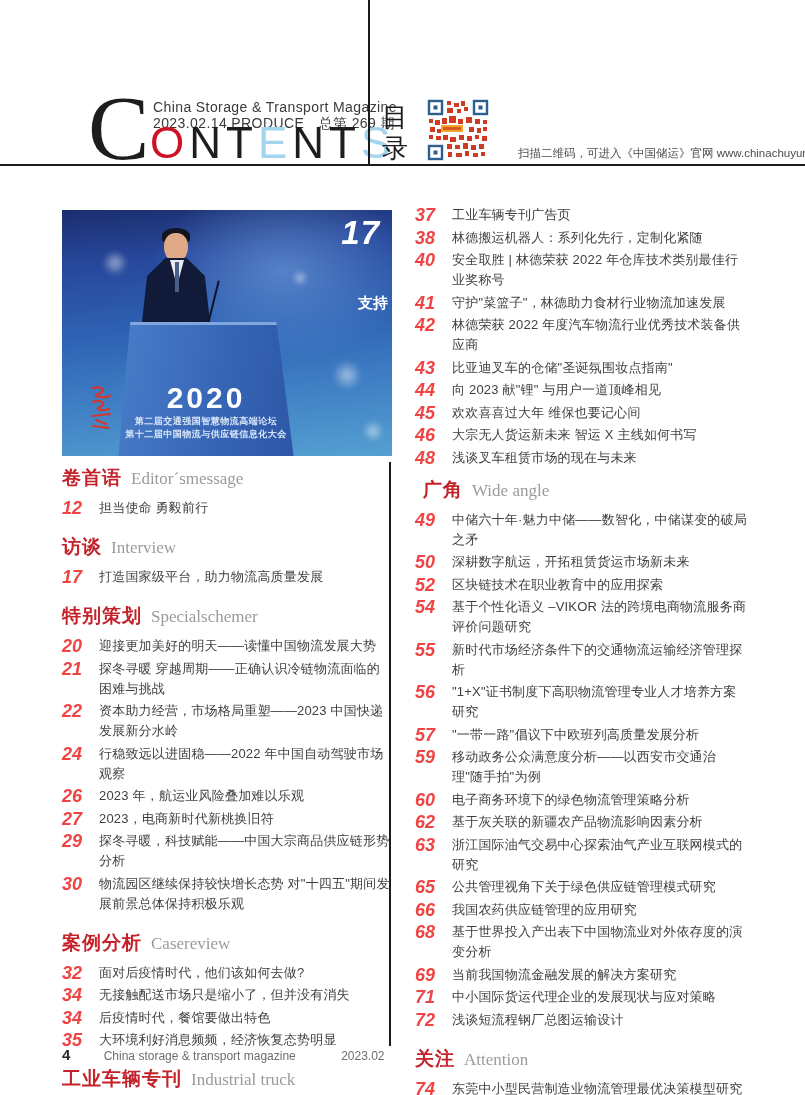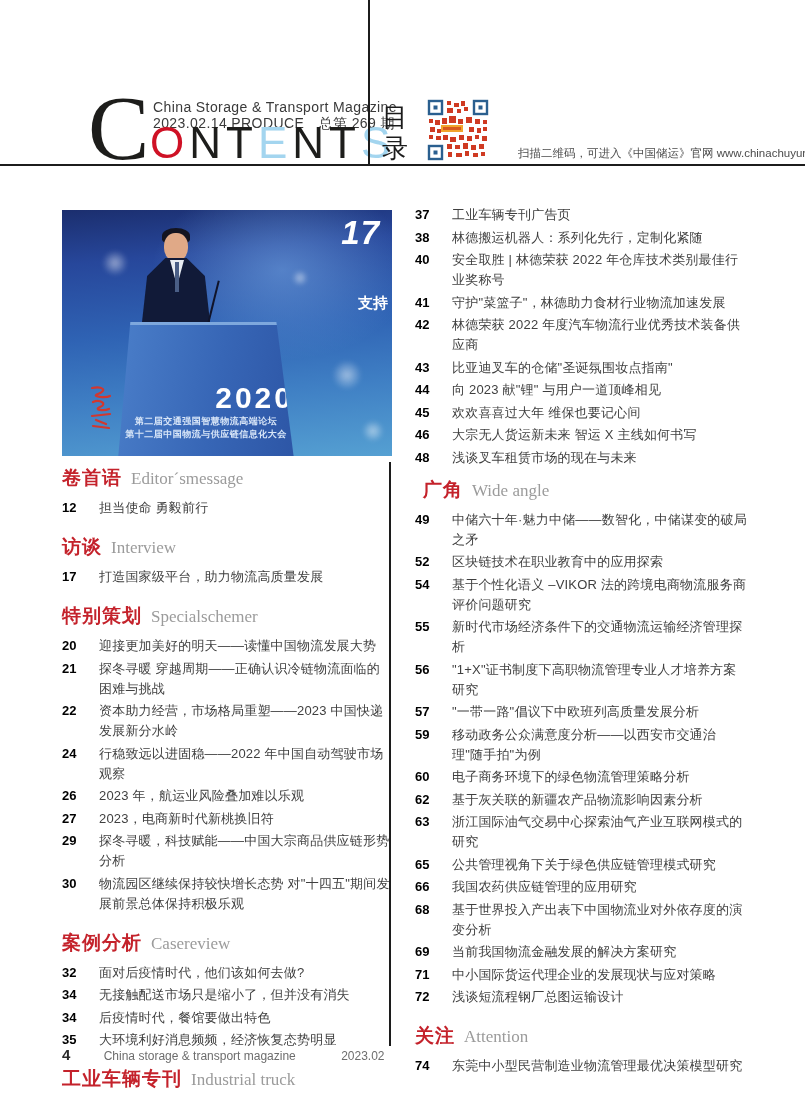--- a/index.html
+++ b/index.html
@@ -39,27 +39,27 @@
   .speaker .head{position:absolute;left:32px;top:5px;width:24px;height:28px;border-radius:46%;background:#e0a987;}
   .speaker .body{position:absolute;left:6px;top:30px;width:76px;height:100px;background:#111a38;
     clip-path:polygon(36% 0,64% 0,88% 18%,100% 100%,0 100%,12% 18%);}
   .speaker .shirt{position:absolute;left:38px;top:32px;width:14px;height:26px;background:#e8ecf2;
     clip-path:polygon(0 0,100% 0,50% 100%);}
   .speaker .tie{position:absolute;left:43px;top:34px;width:4px;height:30px;background:#4a5e86;}
   .mic{position:absolute;left:150px;top:70px;width:2px;height:48px;background:#10142a;transform:rotate(14deg);}
   .podium{position:absolute;left:56px;top:112px;width:176px;height:134px;
     background:linear-gradient(100deg,#4a7ec9 0%,#3766b6 55%,#2d56a6 100%);
     clip-path:polygon(7% 0,90% 0,100% 100%,0 100%);border-top:3px solid #7ea8dd;}
-  .podium-year{margin-top:56px;text-align:right;color:#fff;font-size:30px;font-weight:700;letter-spacing:3px;}
+  .podium-year{margin-top:56px;text-align:center;color:#fff;font-size:30px;font-weight:700;letter-spacing:3px;}
   .podium-cap{text-align:center;color:#d8e6f8;font-size:9px;line-height:13px;font-weight:700;letter-spacing:0.5px;}
   .seal{position:absolute;left:26px;bottom:26px;width:26px;height:46px;}
 
   
   .toc-item{display:flex;line-height:20px;margin-bottom:2.5px;font-size:13px;color:#3f3f3f;}
-  .toc-page{width:37px;flex-shrink:0;font-weight:700;color:#000000;font-size:13px;}
+  .toc-page{width:37px;flex-shrink:0;font-weight:700;color:#ef4444;font-size:18px;font-style:italic;}
   .toc-text{flex:1;letter-spacing:0.2px;}
   .toc-section{margin-top:15px;}
   .toc-section:first-child{margin-top:8px;}
   .sec-head{margin:0 0 7px 0;line-height:24px;white-space:nowrap;}
   .sec-zh{font-size:19px;font-weight:700;letter-spacing:1px;}
   .sec-en{font-family:"Liberation Serif",serif;font-size:17px;color:#9b9b9b;margin-left:9px;font-weight:400;}
 
   
   .footer{position:absolute;left:62px;top:1046px;width:680px;font-size:12px;color:#6d6d6d;}
   .footer .pg{font-size:15px;font-weight:700;color:#2a2a2a;margin-right:30px;}
@@ -291,20 +291,24 @@
         </div>
       </div>
     <div id="right-sections">
         <section class="toc-section">
           <h2 class="sec-head" style="margin: 0px 8px 7px;"><span class="sec-zh" style="color: rgb(196, 34, 43);">广角</span><span class="sec-en">Wide angle</span></h2>
           <div class="toc-item">
             <span class="toc-page">49</span>
             <span class="toc-text">中储六十年·魅力中储——数智化，中储谋变的破局之矛</span>
           </div>
           <div class="toc-item">
+            <span class="toc-page">50</span>
+            <span class="toc-text">深耕数字航运，开拓租赁货运市场新未来</span>
+          </div>
+          <div class="toc-item">
             <span class="toc-page">52</span>
             <span class="toc-text">区块链技术在职业教育中的应用探索</span>
           </div>
           <div class="toc-item">
             <span class="toc-page">54</span>
             <span class="toc-text">基于个性化语义 –VIKOR 法的跨境电商物流服务商评价问题研究</span>
           </div>
           <div class="toc-item">
             <span class="toc-page">55</span>
             <span class="toc-text">新时代市场经济条件下的交通物流运输经济管理探析</span>

